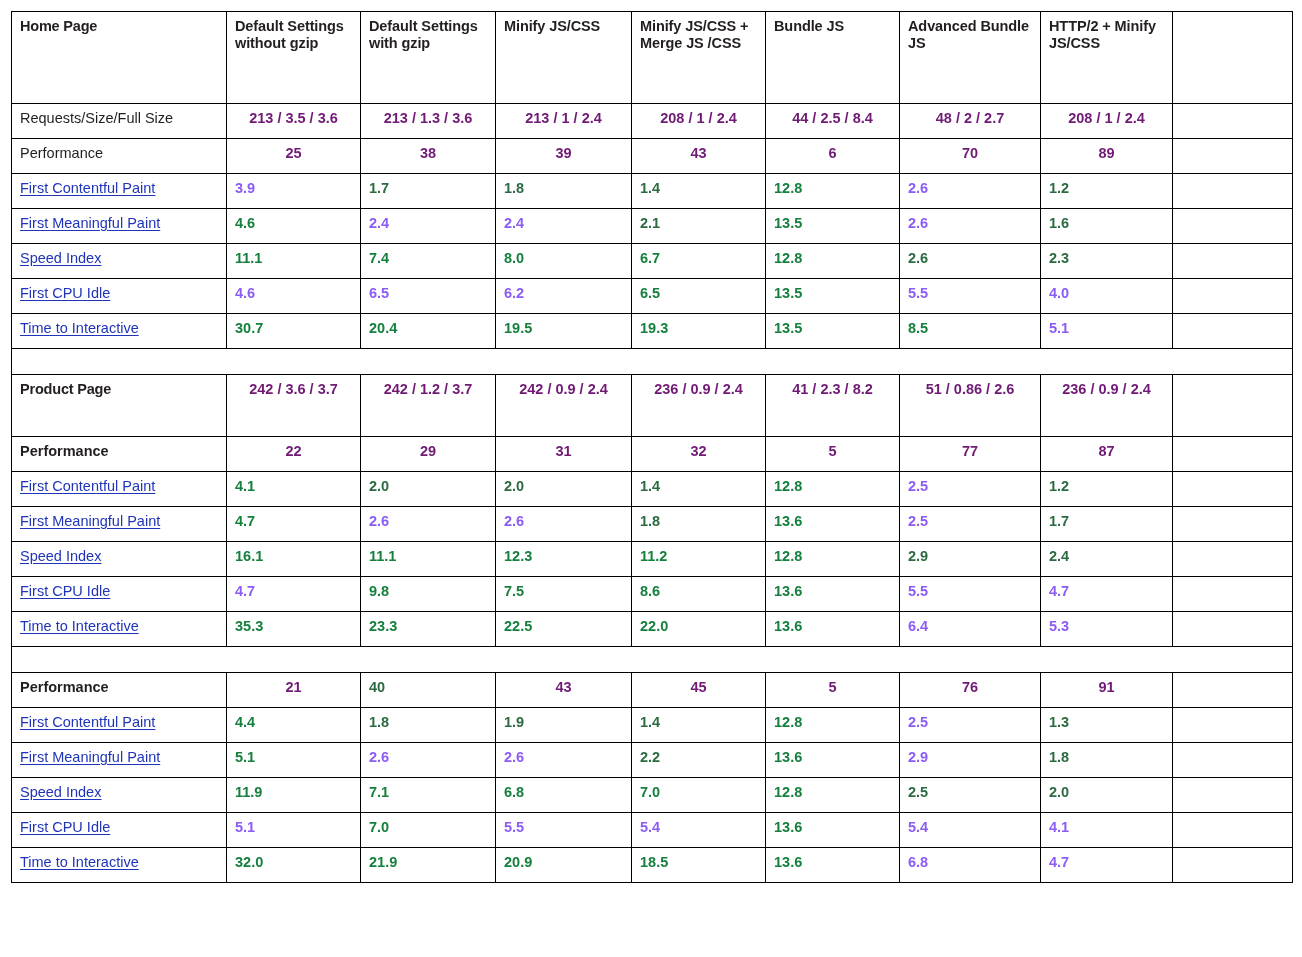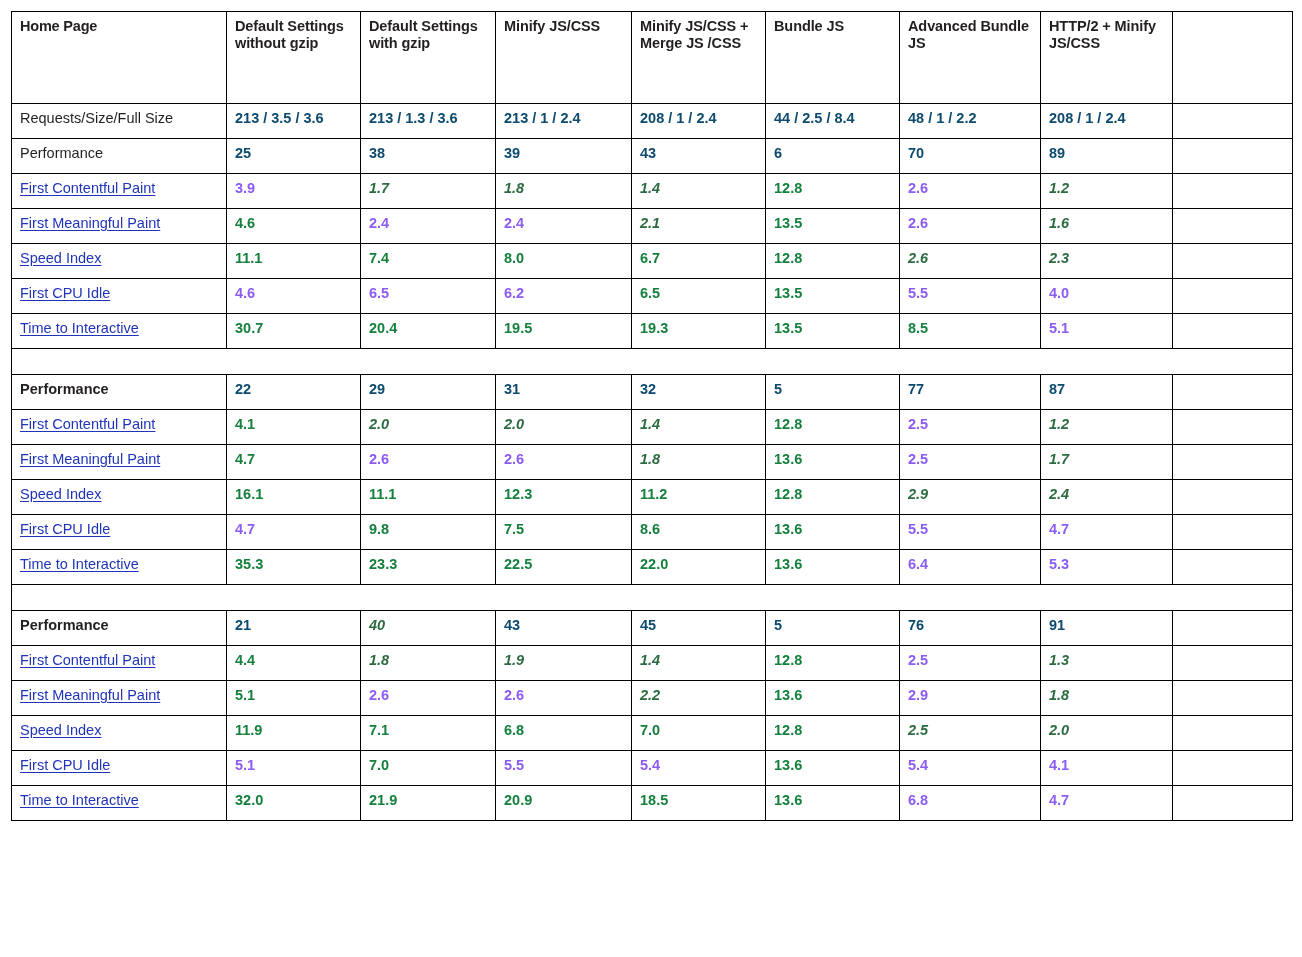--- a/index.html
+++ b/index.html
@@ -86,24 +86,24 @@
     text-decoration: underline;
     text-underline-offset: 2px;
     cursor: pointer;
   }
   
   td.val {
     font-weight: bold;
     font-size: 14.5px;
     padding-top: 8px;
   }
-  td.val.plain { color: #0c4a6e; }
+  td.val.plain { color: #701a75; text-align: center; }
   td.val.red    { color: #15803d; }
   td.val.orange { color: #8b5cf6; }
-  td.val.green  { color: #2c6b41; font-style: italic; }
+  td.val.green  { color: #2c6b41; }
 
   td.empty-cell { }
 
   
   tr.spacer td {
     height: 26px;
     border-left: none;
     border-right: none;
     padding: 0;
   }
@@ -142,21 +142,21 @@
           <td class="col-head">HTTP/2 + Minify JS/CSS</td>
           <td class="empty-cell"></td>
         </tr>
         <tr class="row-h">
           <td class="row-label">Requests/Size/Full Size</td>
           <td class="val plain">213 / 3.5 / 3.6</td>
           <td class="val plain">213 / 1.3 / 3.6</td>
           <td class="val plain">213 / 1 / 2.4</td>
           <td class="val plain">208 / 1 / 2.4</td>
           <td class="val plain">44 / 2.5 / 8.4</td>
-          <td class="val plain">48 / 1 / 2.2</td>
+          <td class="val plain">48 / 2 / 2.7</td>
           <td class="val plain">208 / 1 / 2.4</td>
           <td class="empty-cell"></td>
         </tr>
         <tr class="row-h">
           <td class="row-label">Performance</td>
           <td class="val plain">25</td>
           <td class="val plain">38</td>
           <td class="val plain">39</td>
           <td class="val plain">43</td>
           <td class="val plain">6</td>
@@ -223,20 +223,31 @@
           <td class="first"></td>
           <td></td>
           <td></td>
           <td></td>
           <td></td>
           <td></td>
           <td></td>
           <td></td>
           <td class="last"></td>
         </tr>
+        <tr class="tall-sect">
+          <td class="section-title">Product Page</td>
+          <td class="val plain">242 / 3.6 / 3.7</td>
+          <td class="val plain">242 / 1.2 / 3.7</td>
+          <td class="val plain">242 / 0.9 / 2.4</td>
+          <td class="val plain">236 / 0.9 / 2.4</td>
+          <td class="val plain">41 / 2.3 / 8.2</td>
+          <td class="val plain">51 / 0.86 / 2.6</td>
+          <td class="val plain">236 / 0.9 / 2.4</td>
+          <td class="empty-cell"></td>
+        </tr>
         <tr class="row-h">
           <td class="row-label bold">Performance</td>
           <td class="val plain">22</td>
           <td class="val plain">29</td>
           <td class="val plain">31</td>
           <td class="val plain">32</td>
           <td class="val plain">5</td>
           <td class="val plain">77</td>
           <td class="val plain">87</td>
           <td class="empty-cell"></td>

